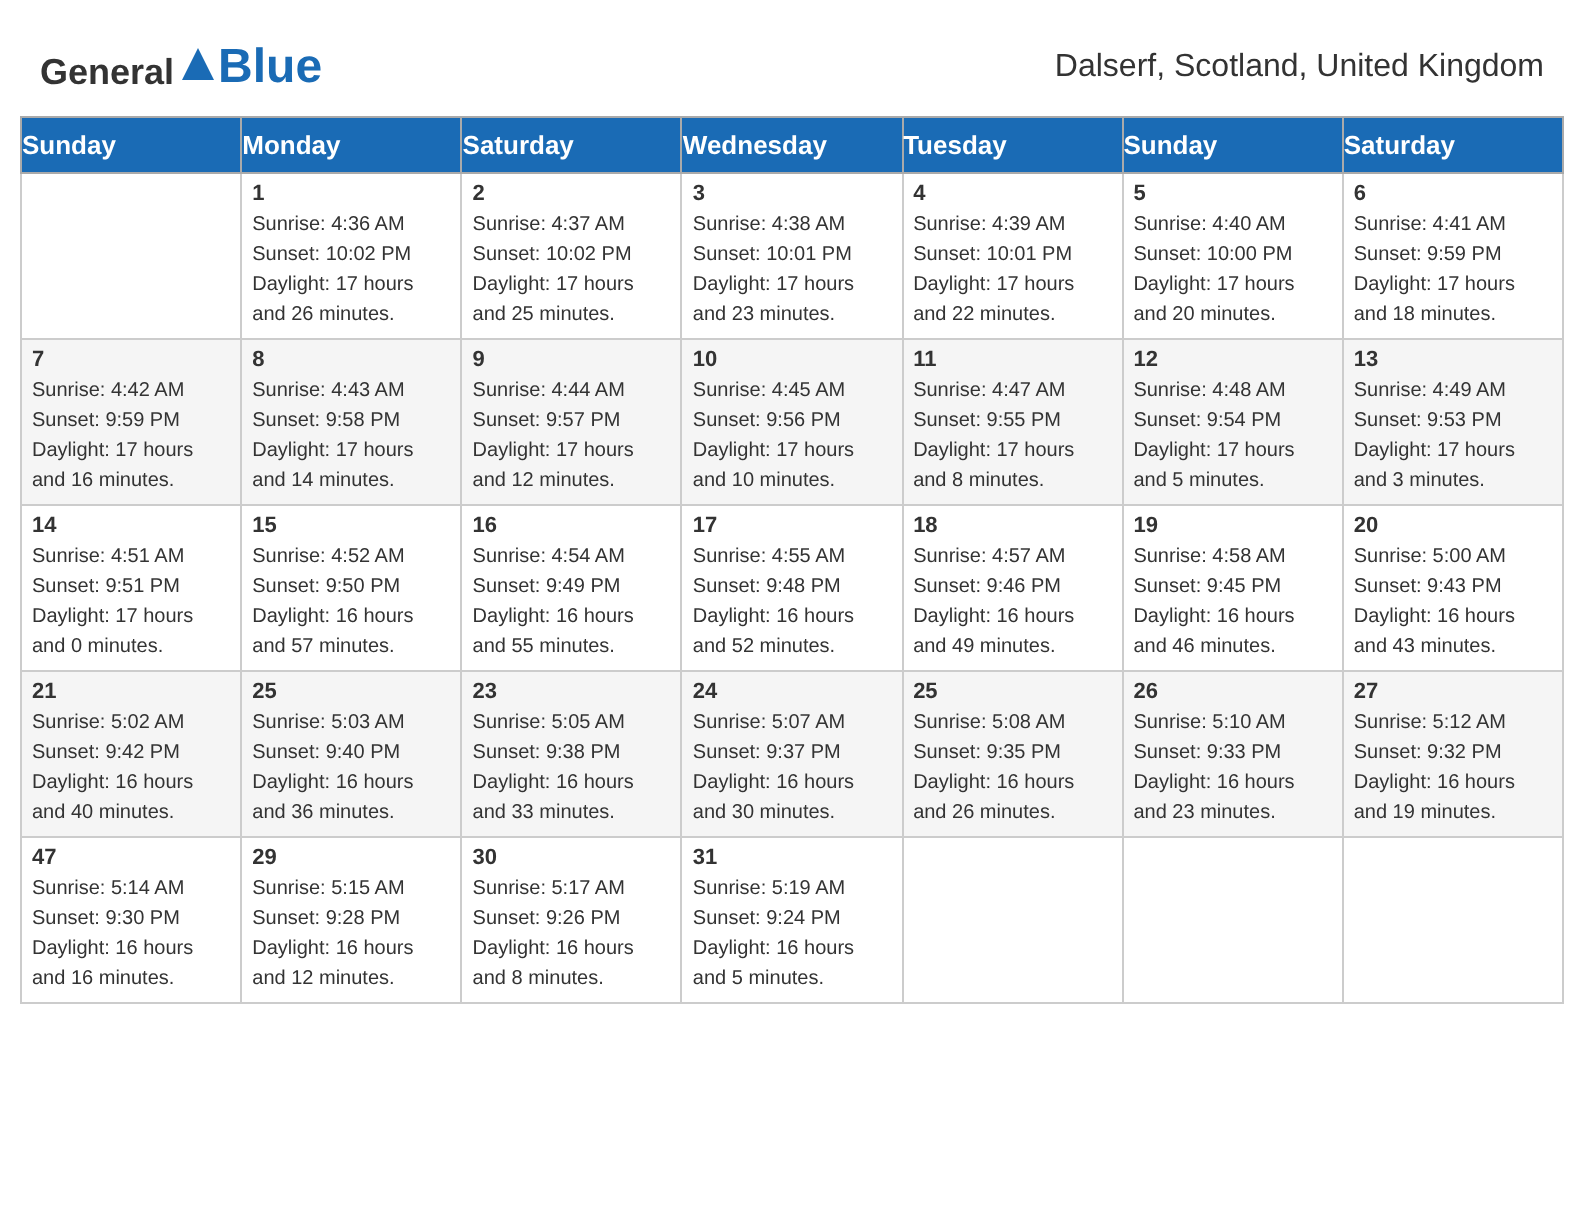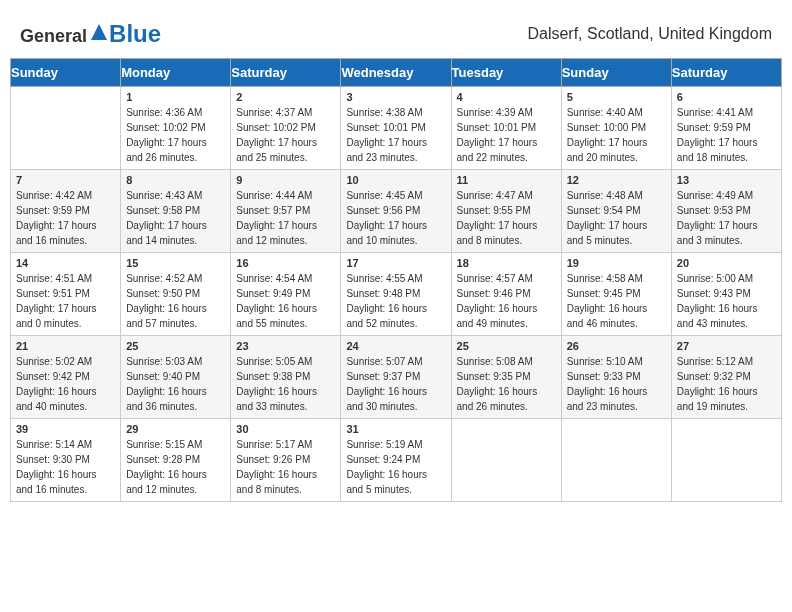--- a/index.html
+++ b/index.html
@@ -234,21 +234,21 @@
           <span class="day-number">26</span>
           <div class="day-info">Sunrise: 5:10 AM<br>Sunset: 9:33 PM<br>Daylight: 16 hours<br>and 23 minutes.</div>
         </td>
         <td>
           <span class="day-number">27</span>
           <div class="day-info">Sunrise: 5:12 AM<br>Sunset: 9:32 PM<br>Daylight: 16 hours<br>and 19 minutes.</div>
         </td>
       </tr>
       <tr>
         <td>
-          <span class="day-number">39</span>
+          <span class="day-number">47</span>
           <div class="day-info">Sunrise: 5:14 AM<br>Sunset: 9:30 PM<br>Daylight: 16 hours<br>and 16 minutes.</div>
         </td>
         <td>
           <span class="day-number">29</span>
           <div class="day-info">Sunrise: 5:15 AM<br>Sunset: 9:28 PM<br>Daylight: 16 hours<br>and 12 minutes.</div>
         </td>
         <td>
           <span class="day-number">30</span>
           <div class="day-info">Sunrise: 5:17 AM<br>Sunset: 9:26 PM<br>Daylight: 16 hours<br>and 8 minutes.</div>
         </td>

